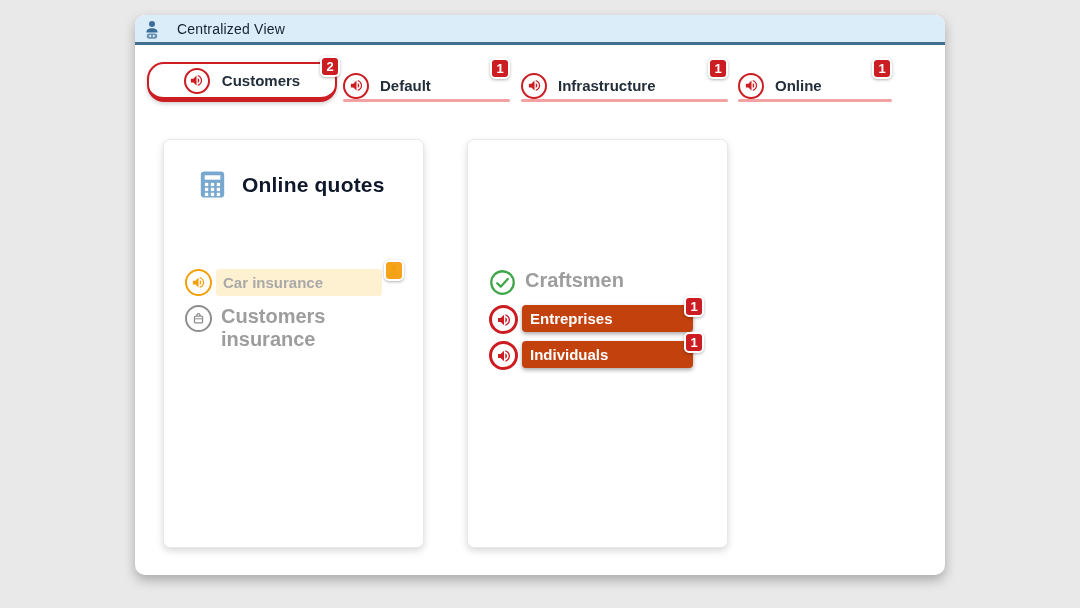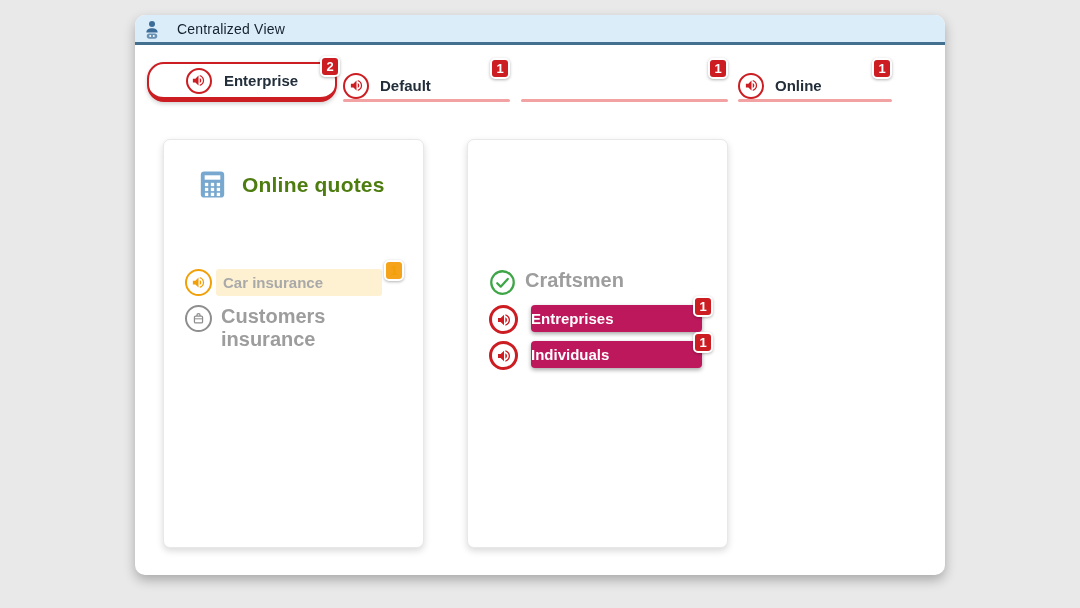--- a/index.html
+++ b/index.html
@@ -80,42 +80,42 @@
   .card {
     position: absolute; top: 124px; width: 261px; height: 409px;
     background: #fff; border: 1px solid #e8e8e8; border-radius: 7px;
     box-shadow: 0 3px 7px rgba(0,0,0,.15);
   }
   .card1 { left: 28px; }
   .card2 { left: 332px; }
   .ctitle { position: absolute; top: 28px; left: 32px; display: flex; align-items: center; gap: 13px; }
   .ticn { width: 33px; height: 33px; color: #78a8cf; }
   .ticn svg { display: block; width: 33px; height: 33px; }
-  .ttext { font-size: 21px; font-weight: bold; color: #4d7c0f; letter-spacing:.2px; }
+  .ttext { font-size: 21px; font-weight: bold; color: #0f172a; letter-spacing:.2px; }
 
   .items { position: absolute; top: 129px; left: 21px; right: 10px; }
   .item { position: relative; display: flex; align-items: flex-start; height: 27px; margin-bottom: 9px; }
 
   .hl {
     position: relative; margin-left: 4px; width: 166px; height: 27px;
     background: #fdf1d2; border-radius: 3px;
     display: flex; align-items: center; padding-left: 7px;
   }
   .hl .lbl { font-size: 15px; font-weight: bold; color: #a9a9a9; }
   .hl .badge { position: absolute; top: -9px; right: -22px; }
 
   .plain { margin-left: 9px; font-size: 20px; font-weight: bold; color: #9d9d9d; }
 
   .okic { flex: none; width: 27px; height: 27px; color: #3fa648; }
   .okic svg { display: block; width: 27px; height: 27px; }
 
   .pillitem {
-    position: relative; margin-left: 13px; width: 171px; height: 27px;
-    background: #be185d; border-radius: 4px;
-    display: flex; align-items: center; 
+    position: relative; margin-left: 4px; width: 171px; height: 27px;
+    background: #c2410c; border-radius: 4px;
+    display: flex; align-items: center; padding-left: 8px;
     box-shadow: 0 2px 4px rgba(0,0,0,.35);
   }
   .pillitem .lbl { color: #fff; font-size: 15px; font-weight: bold; }
   .pillitem .badge { position: absolute; top: -9px; right: -11px; }
 
   .defs { position: absolute; width: 0; height: 0; overflow: hidden; }
 </style>
 </head>
 <body>
 
@@ -171,39 +171,47 @@
       <span class="htitle">Centralized View</span>
     </div>
 
     <div class="tab active tab-customers">
       <div class="pill">
         <span class="circ c26 red">
           <svg viewBox="0 0 24 24">
               <use href="#i-speaker"></use>
             </svg>
         </span>
-        <span class="tlabel">Enterprise</span>
+        <span class="tlabel">Customers</span>
       </div>
       <span class="badge tbadge">2</span>
     </div>
 
     <div class="tab tab-default">
       <div class="content">
         <span class="circ c26 red">
           <svg viewBox="0 0 24 24">
               <use href="#i-speaker"></use>
             </svg>
         </span>
         <span class="tlabel">Default</span>
       </div>
       <span class="badge tbadge">1</span>
       <div class="underline"></div>
     </div>
 
     <div class="tab tab-infrastructure">
+      <div class="content">
+        <span class="circ c26 red">
+          <svg viewBox="0 0 24 24">
+              <use href="#i-speaker"></use>
+            </svg>
+        </span>
+        <span class="tlabel">Infrastructure</span>
+      </div>
       <span class="badge tbadge">1</span>
       <div class="underline"></div>
     </div>
 
     <div class="tab tab-sites">
       <div class="content">
         <span class="circ c26 red">
           <svg viewBox="0 0 24 24">
               <use href="#i-speaker"></use>
             </svg>

